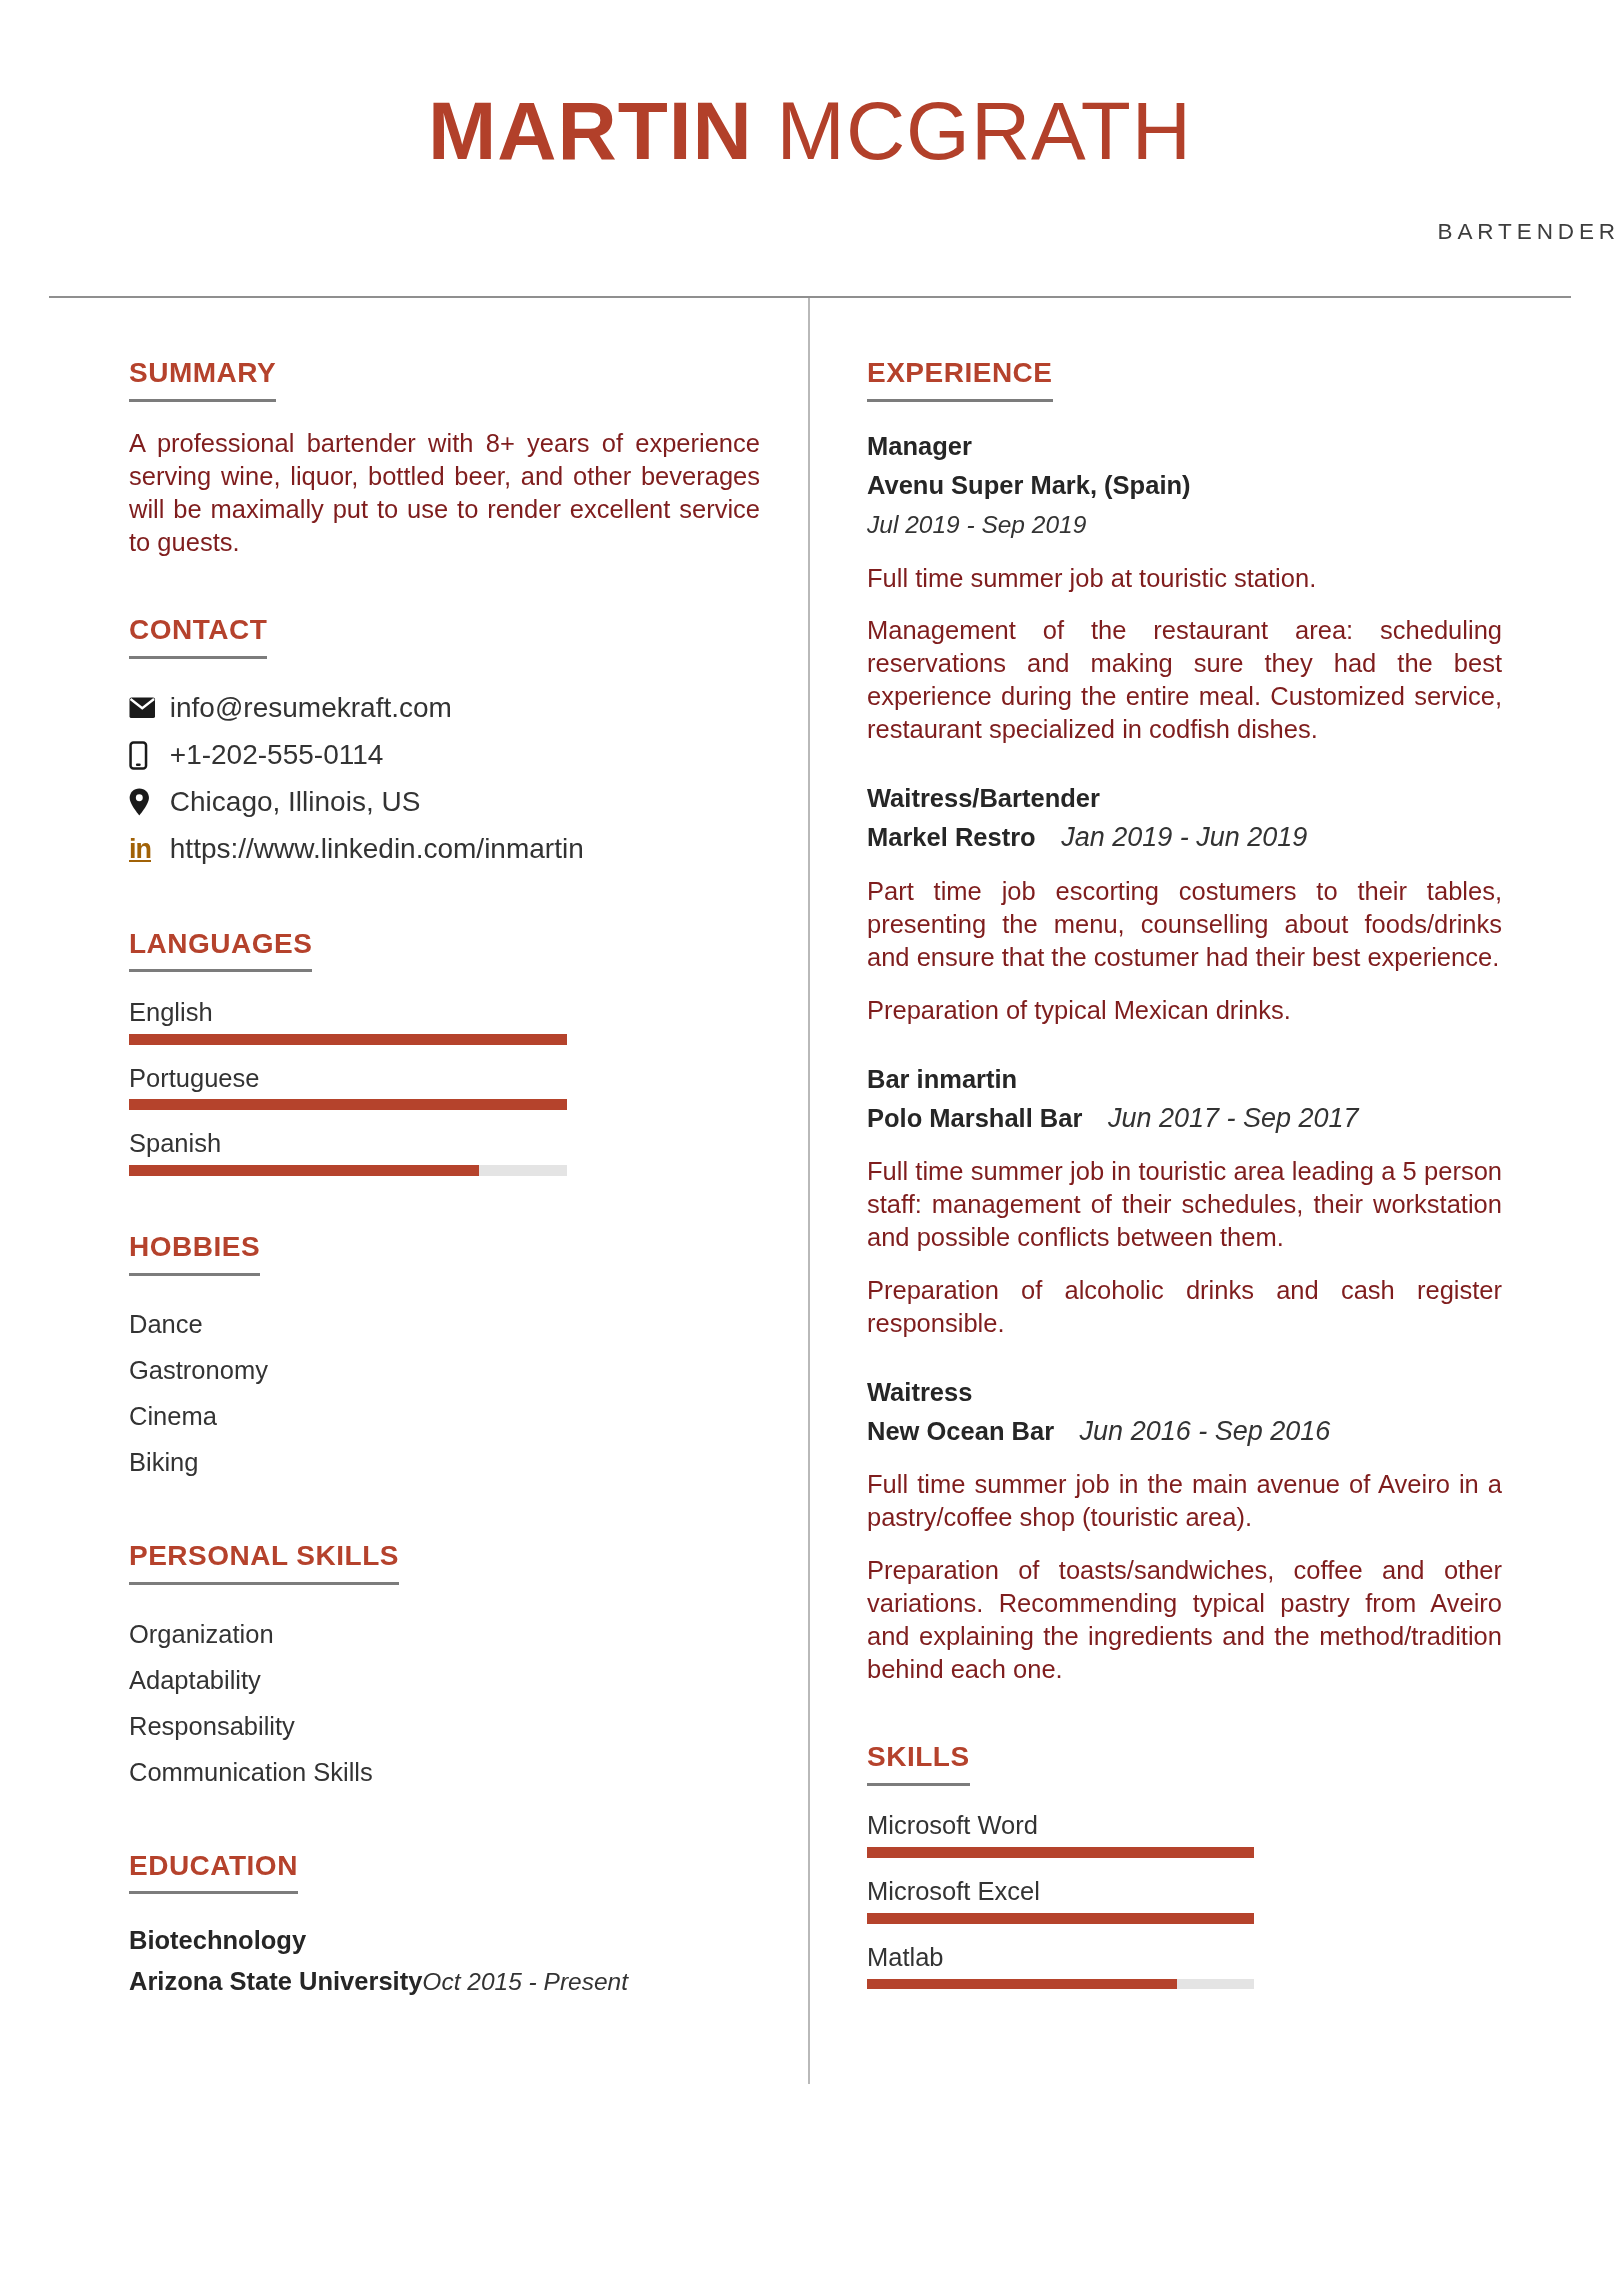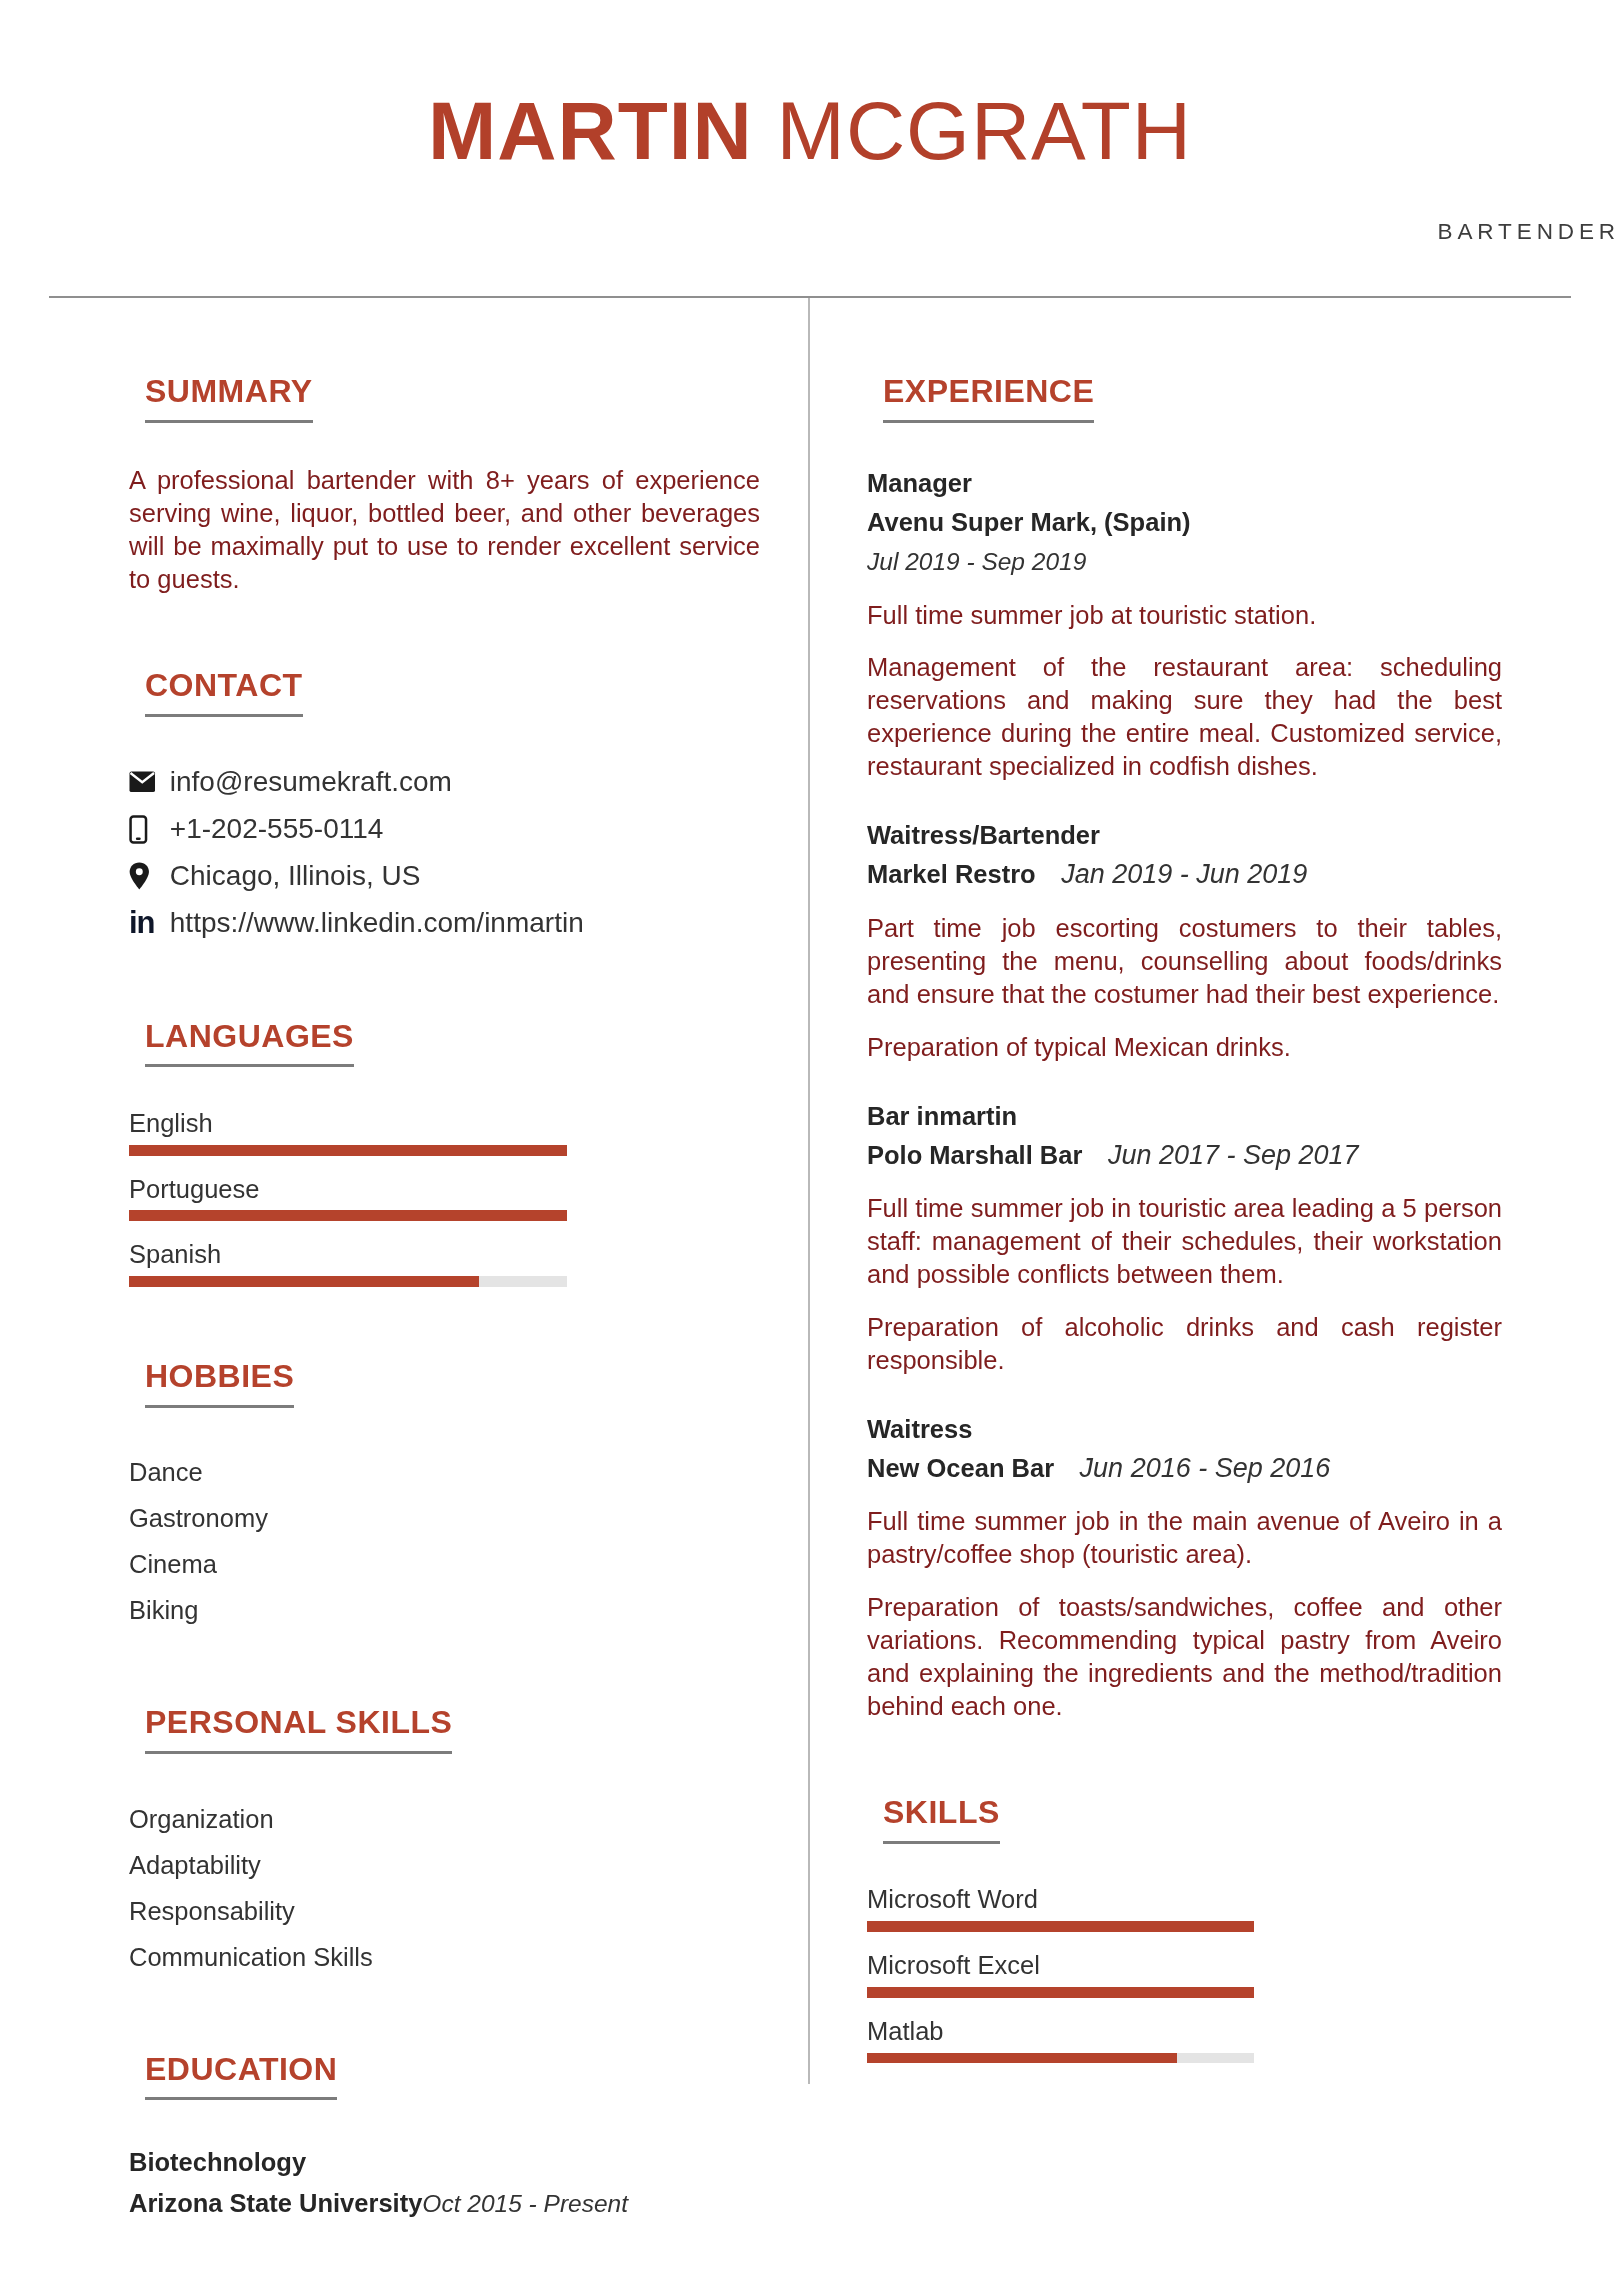--- a/index.html
+++ b/index.html
@@ -49,22 +49,22 @@
     background:#b9b9b9;
   }
   .col-left  { width:631px; margin-left:129px; padding-top:59px; }
   .col-right { width:635px; margin-left:107px; padding-top:59px; }
 
   
   .section { margin-bottom:55px; }
   .sec-head { margin-bottom:25.5px; }
   .sec-head h2 {
     display:inline-block;
-    margin:16px;
-    font-size:32px;
+    margin:0;
+    font-size:28px;
     font-weight:700;
     letter-spacing:0.5px;
     color:#b5422c;
     border-bottom:3.9px solid #7c7c7c;
     padding-bottom:9.8px;
   }
 
   .body-text {
     font-size:25.5px;
     line-height:33px;
@@ -72,21 +72,21 @@
     text-align:justify;
     margin:0;
   }
   .body-text + .body-text { margin-top:19.6px; }
 
   
   .contact-row { display:flex; align-items:center; height:47px; }
   .contact-row .cicon { width:33px; flex:0 0 33px; display:flex; align-items:center; }
   .contact-row .cicon svg { display:block; }
   .contact-row .cval { font-size:28px; color:#333; margin-left:7.8px; white-space:nowrap; }
-  .in-glyph { font-weight:800; font-size:31px; color:#0f172a; letter-spacing:-1px; }
+  .in-glyph { font-weight:800; font-size:27px; color:#a16207; letter-spacing:-1px;text-decoration:underline; }
 
   
   .meter-row { margin-bottom:19px; }
   .meter-label { font-size:25.5px; color:#333; line-height:29px; margin-bottom:6.9px; }
   .meter-track { height:10.8px; background:#e4e4e4; }
   .lang .meter-track  { width:438px; }
   .skill .meter-track { width:387px; }
   .meter-fill { height:100%; background:#b5432c; }
 
   

